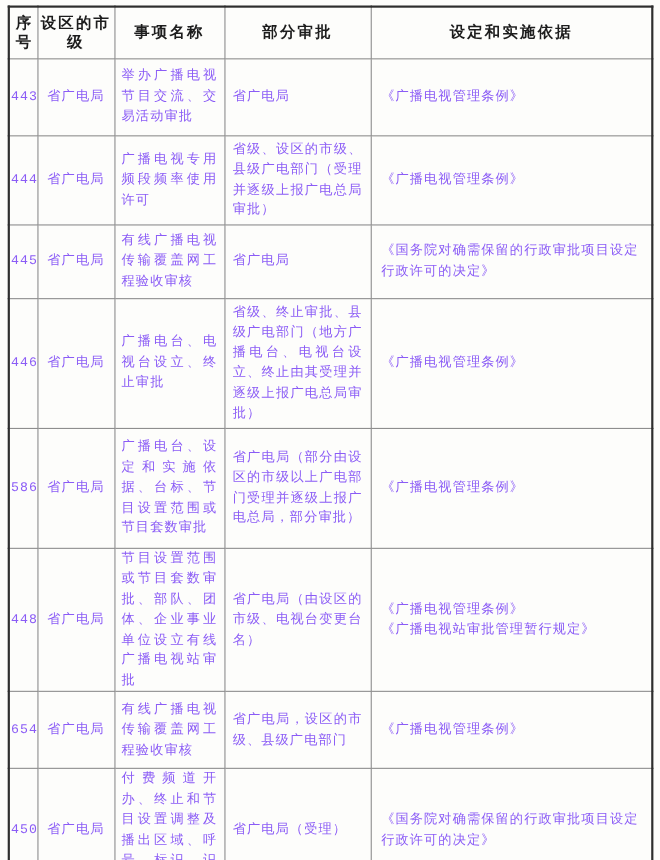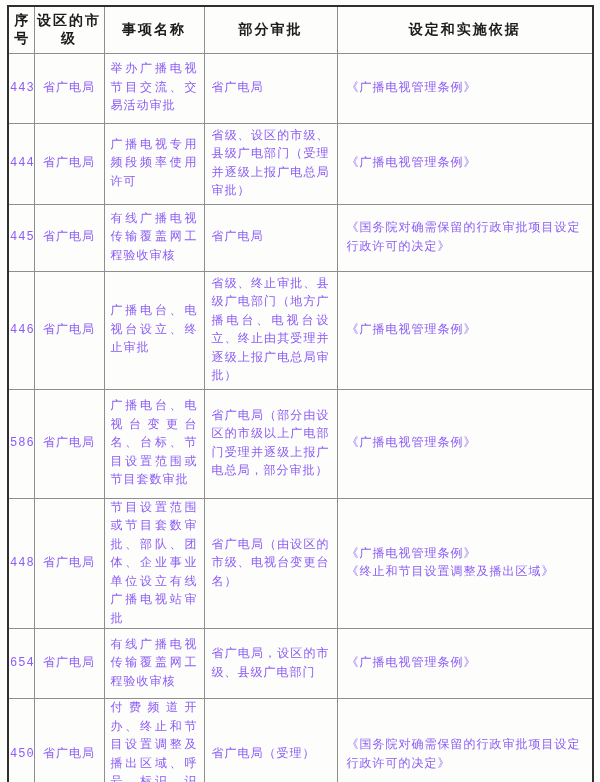--- a/index.html
+++ b/index.html
@@ -128,35 +128,35 @@
         <td class="c-item">广播电台、电视台设立、终止审批</td>
         <td class="c-agency">省级、终止审批、县级广电部门（地方广播电台、电视台设立、终止由其受理并逐级上报广电总局审批）</td>
         <td class="c-basis">
           <div>《广播电视管理条例》</div>
           <div></div>
         </td>
       </tr>
       <tr style="height:109px">
         <td class="c-no">586</td>
         <td class="c-dept">省广电局</td>
-        <td class="c-item">广播电台、电视台变更台名、台标、节目设置范围或节目套数审批</td>
+        <td class="c-item">广播电台、设定和实施依据、台标、节目设置范围或节目套数审批</td>
         <td class="c-agency">省广电局（部分由设区的市级以上广电部门受理并逐级上报广电总局，部分审批）</td>
         <td class="c-basis">
           <div>《广播电视管理条例》</div>
           <div></div>
         </td>
       </tr>
       <tr style="height:115px">
         <td class="c-no">448</td>
         <td class="c-dept">省广电局</td>
         <td class="c-item">节目设置范围或节目套数审批、部队、团体、企业事业单位设立有线广播电视站审批</td>
         <td class="c-agency">省广电局（由设区的市级、电视台变更台名）</td>
         <td class="c-basis">
           <div>《广播电视管理条例》</div>
-          <div>《终止和节目设置调整及播出区域》</div>
+          <div>《广播电视站审批管理暂行规定》</div>
         </td>
       </tr>
       <tr style="height:70px">
         <td class="c-no">654</td>
         <td class="c-dept">省广电局</td>
         <td class="c-item">有线广播电视传输覆盖网工程验收审核</td>
         <td class="c-agency">省广电局，设区的市级、县级广电部门</td>
         <td class="c-basis">
           <div>《广播电视管理条例》</div>
           <div></div>

